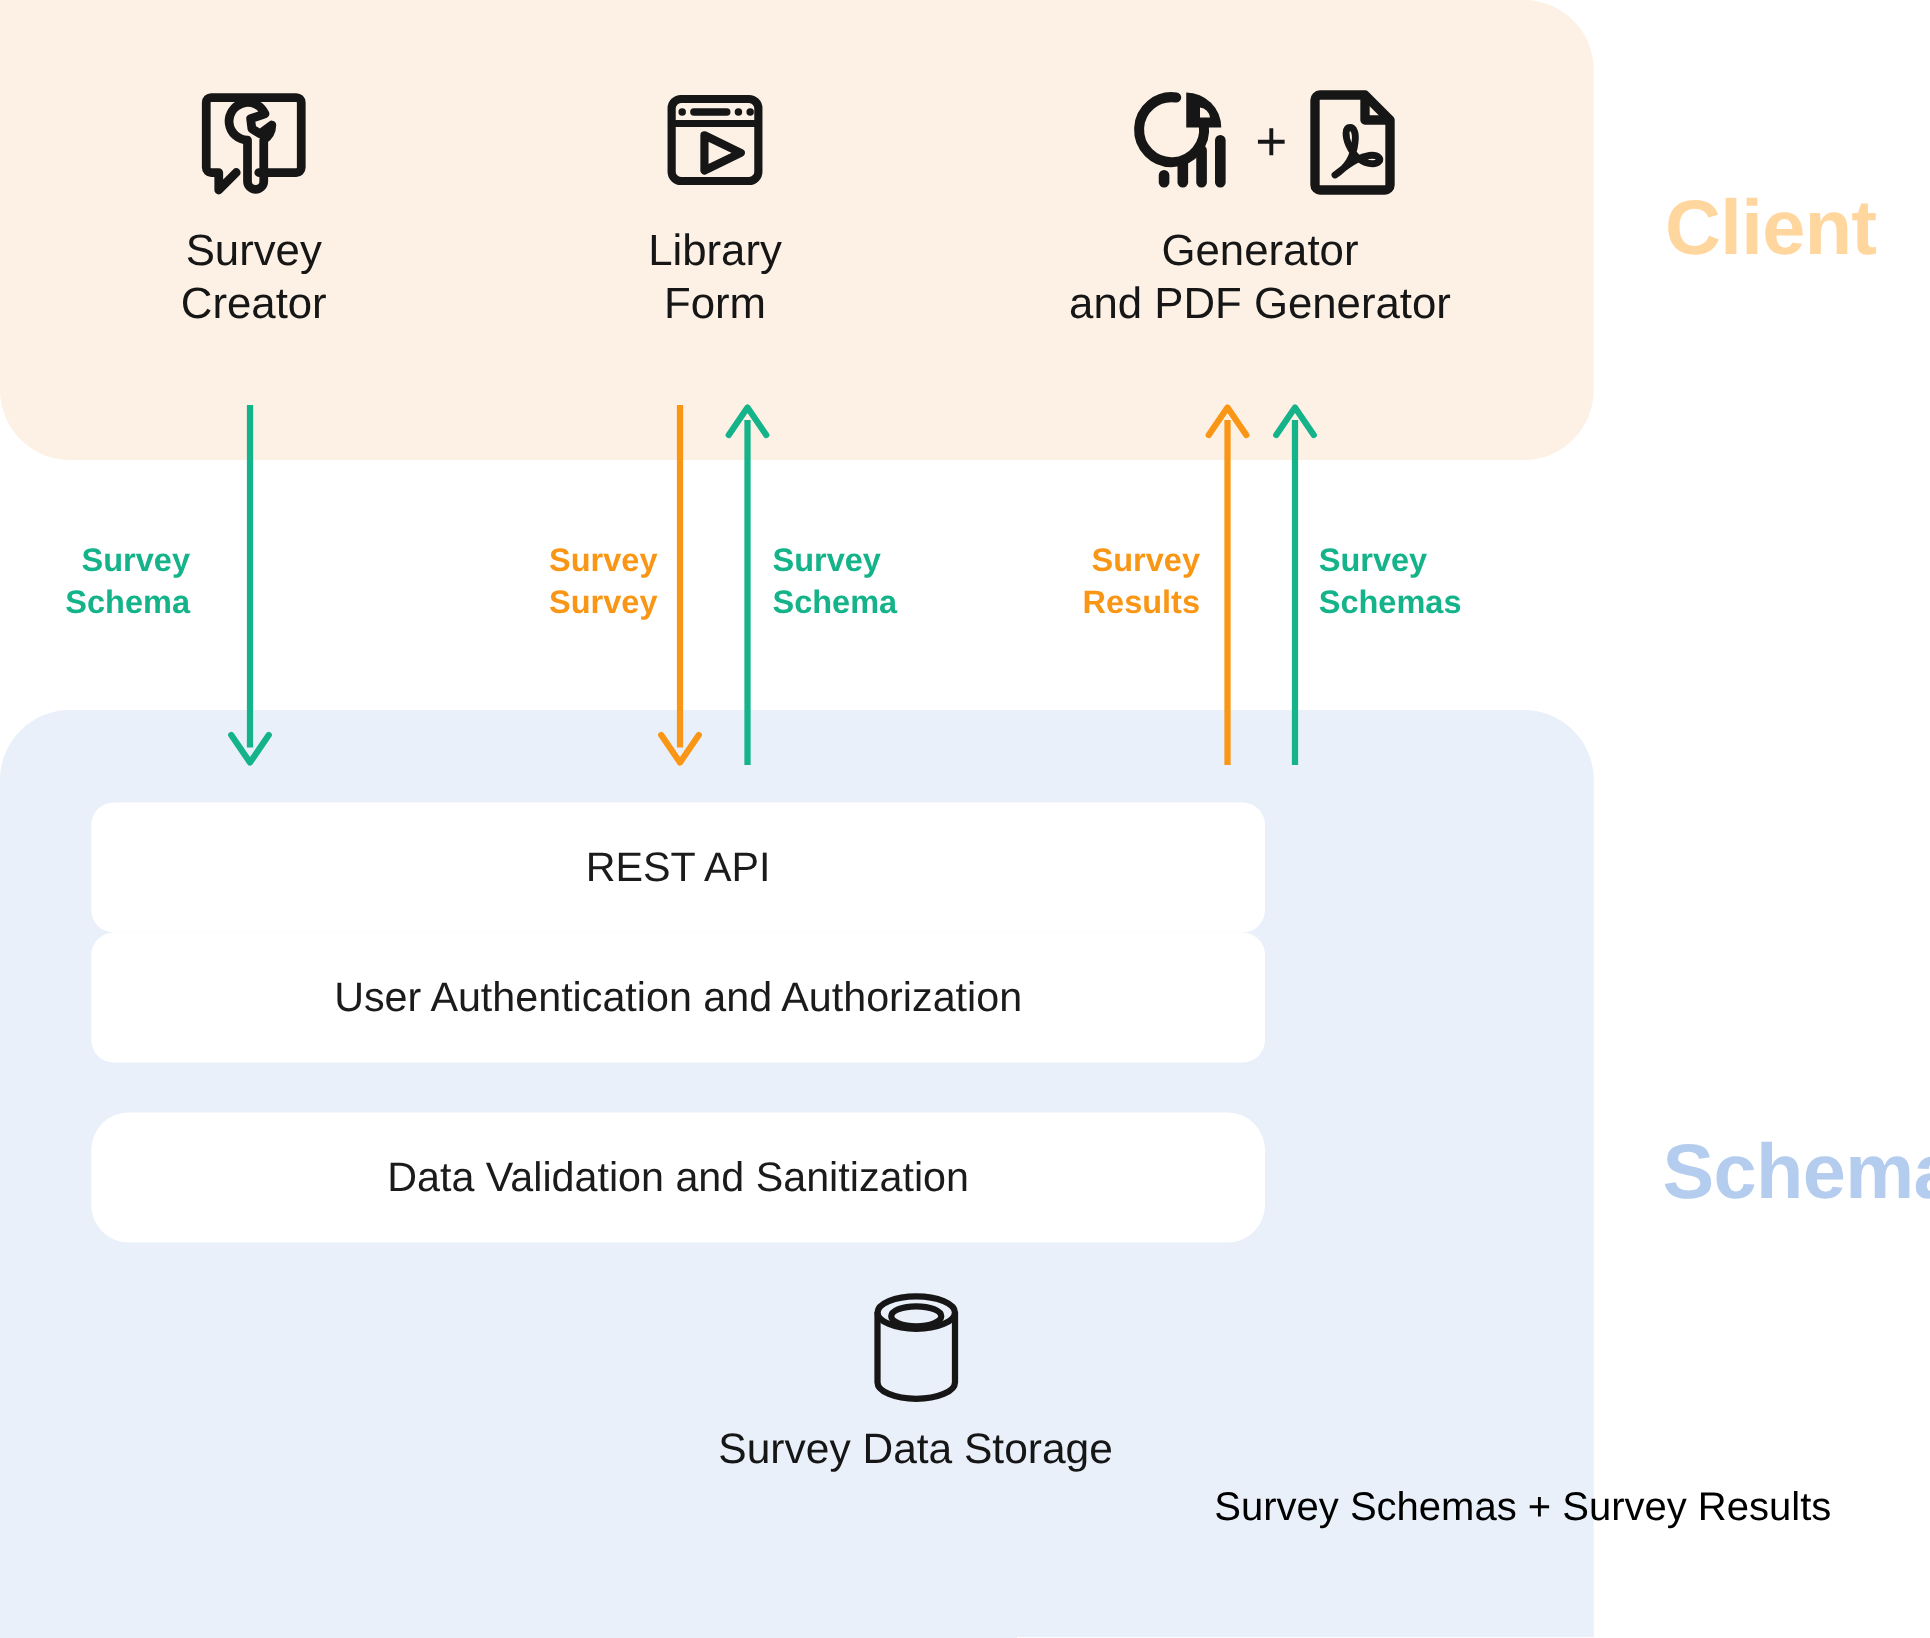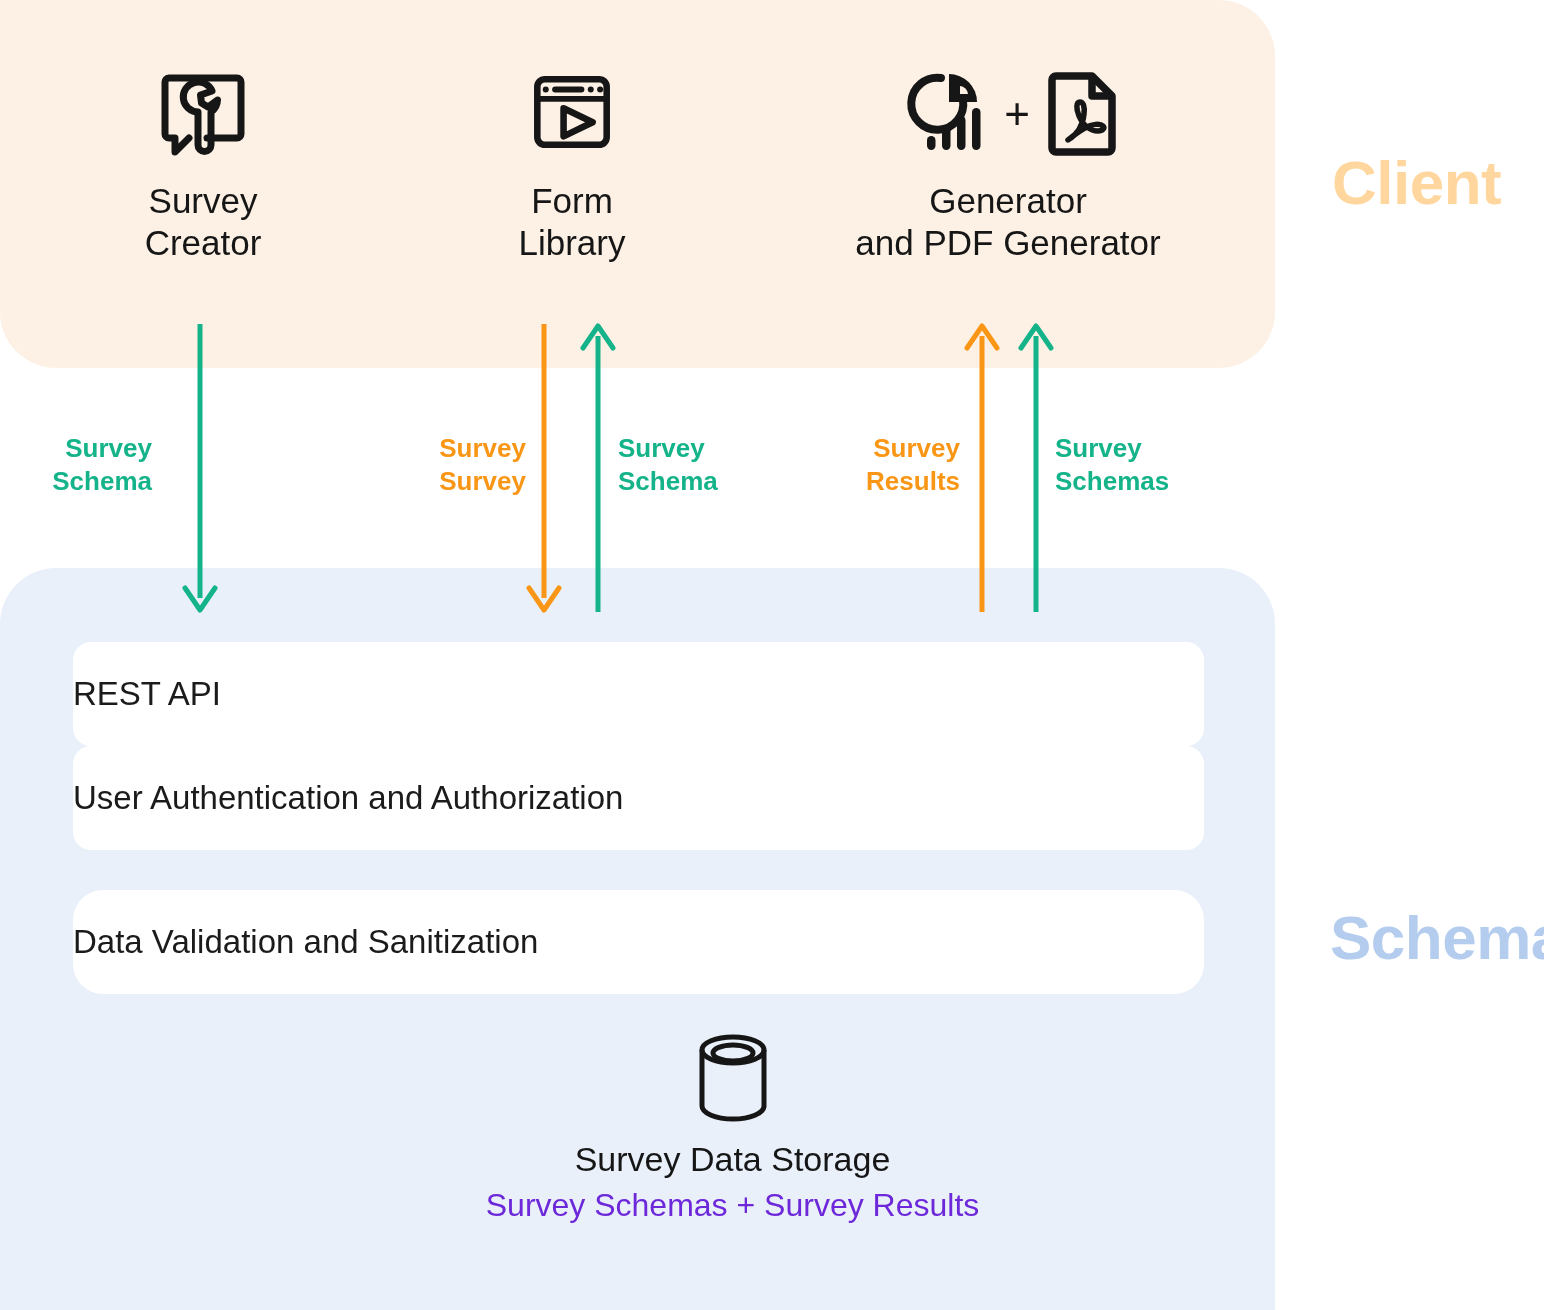--- a/index.html
+++ b/index.html
@@ -105,26 +105,27 @@
   }
   .lbl-green  { color: #14b389; }
   .lbl-orange { color: #fa9616; }
   .lbl-right  { text-align: right; }
   .lbl-left   { text-align: left; }
 
   
   .server-card {
     position: absolute;
     left: 73px;
-    width: 1131px;
+    width: 939px;
     height: 104px;
     background: #ffffff;
     border-radius: 18px;
     display: flex;
     align-items: center;
+    justify-content: center;
   }
   .server-card-text {
     font-size: 33px;
     color: #1b1b1b;
     font-weight: 400;
   }
   #card-rest-api      { top: 642px; }
   #card-auth          { top: 746px; }
   #card-validation    { top: 890px; border-radius: 30px; }
 
@@ -143,21 +144,22 @@
     justify-content: center;
   }
   #storage-title {
     margin-top: 16px;
     font-size: 34px;
     color: #161616;
   }
   #storage-subtitle {
     margin-top: 8px;
     font-size: 32px;
-    color: #6d28d9;
+    color: #000000;
+    text-align: right;
   }
 </style>
 </head>
 <body>
 
 <div id="stage">
 
   <div class="panel" id="client-panel"></div>
 
   <div class="panel" id="server-panel"></div>
@@ -181,22 +183,22 @@
         <rect x="11" y="13" width="74" height="70" rx="8" fill="none" stroke="#161616" stroke-width="7"></rect>
         <line x1="11" y1="34" x2="85" y2="34" stroke="#161616" stroke-width="6"></line>
         <circle cx="20" cy="24" r="3.2" fill="#161616"></circle>
         <line x1="30" y1="24" x2="58" y2="24" stroke="#161616" stroke-width="6.4" stroke-linecap="round"></line>
         <circle cx="68" cy="24" r="3.2" fill="#161616"></circle>
         <circle cx="78" cy="24" r="3.2" fill="#161616"></circle>
         <path d="M39 44 L70 59 L39 74 Z" fill="none" stroke="#161616" stroke-width="7" stroke-linejoin="round"></path>
       </svg>
     </div>
     <div class="col-caption">
+      <div>Library</div>
       <div>Form</div>
-      <div>Library</div>
     </div>
   </div>
 
   <div class="client-col" id="col-dashboard">
     <div class="col-icon">
       <svg width="96" height="96" viewBox="0 0 96 96">
         <path d="M47 14 a26 26 0 1 0 22 22" fill="none" stroke="#161616" stroke-width="8" stroke-linecap="round"></path>
         <path d="M55 10 L55 38 L83 38 A28 28 0 0 0 55 10 Z" fill="#161616"></path>
         <path d="M66 30 L66 22 A9 9 0 0 1 74 30 Z" fill="#fdf1e5"></path>
         <rect x="33" y="72" width="8.5" height="14" rx="4.2" fill="#161616"></rect>

